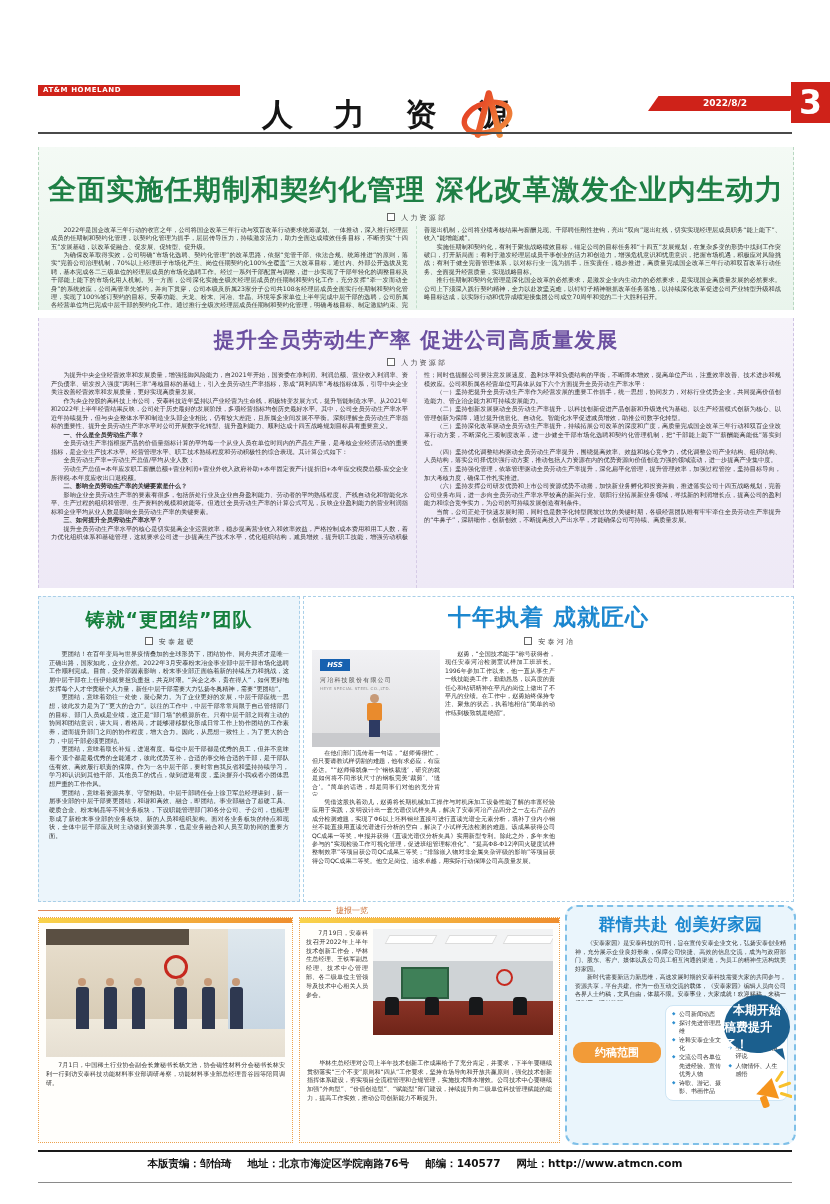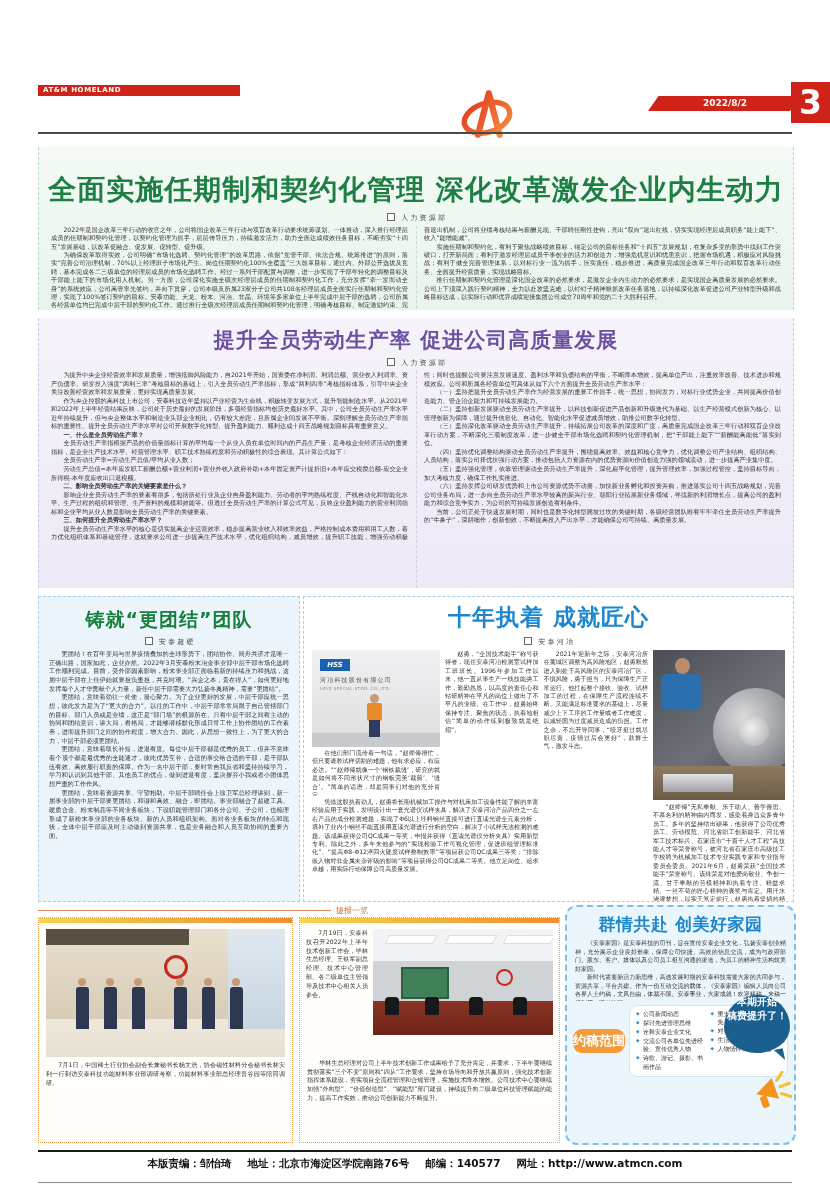--- a/index.html
+++ b/index.html
@@ -40,21 +40,21 @@
   .a2 .hl{color:#6b4fa0;font-size:21px;margin-top:8px;}
   .a2 .bodytxt{margin:2px 12px 0;height:222px;font-size:6.2px;line-height:1.38;color:#333;}
   .a2 .cols2{column-rule:1px dashed #d6cbe6;}
   
   .a3{left:38px;top:596px;width:260px;height:304px;background:#ecf5fb;border:1px dashed #a9cfe8;}
   .a3 .hl{color:#15803d;font-size:19px;margin-top:10px;}
   .a3 .bodytxt{margin:3px 10px 0;height:245px;font-size:6.2px;line-height:1.4;color:#333;}
   
   .a4{left:303px;top:596px;width:489px;height:304px;background:#fff;border:1px dashed #a9cfe8;}
   .a4 .hl{color:#1c87cf;font-size:23px;margin-top:5px;}
-  .a4-cols{display:flex;gap:5px;margin:2px 8px 0;height:252px;}
+  .a4-cols{display:flex;gap:5px;margin:2px 8px 0;height:252px;flex-direction:column;}
   .a4 .t{font-size:6.1px;line-height:1.38;text-align:justify;overflow:hidden;color:#333;}
   .a4 .t p{margin:0;text-indent:2em;}
   .a4-left{width:243px;display:flex;flex-direction:column;}
   .a4-left-top{display:flex;gap:5px;height:146px;}
   .a4-photocol{width:128px;display:flex;flex-direction:column;}
   .a4-intro{flex:1;}
   .a4-wide{height:104px;margin-top:2px;}
   .a4-mid{width:112px;display:flex;flex-direction:column;}
   .a4-midtext{height:158px;}
   .a4-right{width:132px;display:flex;flex-direction:column;}
@@ -116,47 +116,48 @@
   .bcap p{margin:0;text-indent:2em;}
   .bcap1{margin:2px 7px 0;font-size:6.1px;line-height:1.45;text-align:justify;color:#333;overflow:hidden;height:78px;}
   .bcap1 p{margin:0;text-indent:2em;}
   
   .home{position:absolute;left:565px;top:905px;width:227px;height:236px;background:#eaf5fc;
         border:2px dashed #7fc0e8;border-radius:12px;overflow:visible;}
   .home .hl{color:#1c87cf;font-size:17px;margin-top:6px;letter-spacing:.5px;}
   .home .intro{margin:3px 8px 0;font-size:6px;line-height:1.42;text-align:justify;color:#333;overflow:hidden;height:62px;}
   .home .intro p{margin:0;text-indent:2em;}
   .hrow{display:flex;align-items:stretch;margin:4px 6px 0;gap:4px;}
-  .pill{align-self:center;background:#f29b38;color:#fff;border-radius:9px;font-size:13px;
-        padding:3px 0;white-space:nowrap;font-weight:bold;}
+  .pill{align-self:center;background:#f29b38;color:#fff;border-radius:9px;font-size:11px;
+        padding:3px 22px;white-space:nowrap;font-weight:bold;}
   .panel{flex:1;background:#fff;border:1px solid #cfe6f5;border-radius:8px;padding:4px 6px;min-width:0;}
   .blist p{margin:0 0 1px;font-size:6px;line-height:1.35;color:#333;position:relative;padding-left:7px;text-align:left;}
   .blist p::before{content:"◆";position:absolute;left:0;top:1px;font-size:4.5px;color:#2e8fd0;}
   .scopecols{display:flex;gap:4px;}
   .scopecols .blist{flex:1;min-width:0;}
   .bubble{position:absolute;right:4px;top:88px;width:66px;height:58px;background:#1b5f8e;color:#fff;
         border-radius:52% 48% 50% 50%/55% 55% 45% 45%;display:flex;flex-direction:column;
-        align-items:center;justify-content:flex-start;font-size:10px;font-weight:bold;z-index:3;}
+        align-items:center;justify-content:flex-end;font-size:12px;font-weight:bold;z-index:3;}
   .bubble::after{content:"";position:absolute;right:6px;bottom:-8px;width:0;height:0;
         border-left:9px solid transparent;border-top:12px solid #1b5f8e;transform:rotate(-12deg);}
   .mega{position:absolute;right:2px;bottom:28px;z-index:3;}
   
   .foot-rule1{position:absolute;left:38px;top:1150px;width:754px;height:2px;background:#1a1a1a;}
   .foot-rule2{position:absolute;left:38px;top:1182px;width:754px;height:1px;background:#8a8a8a;}
   .footer{position:absolute;left:38px;top:1157px;width:754px;display:flex;justify-content:center;
         gap:16px;font-size:10.5px;font-weight:bold;color:#111;white-space:nowrap;text-align:right;}
 </style>
 </head>
 <body>
 
 <div class="page">
 
   <div class="brand-strip">
     <span>AT&amp;M HOMELAND</span>
   </div>
+  <div class="masthead">人 力 资 源</div>
   <div class="logo">
     <svg width="54" height="54" viewBox="0 0 60 60">
       <defs>
         <linearGradient id="lg" x1="0" y1="0" x2="1" y2="1">
           <stop offset="0" stop-color="#e43c22"></stop>
             <stop offset="1" stop-color="#f08a3c"></stop>
         </linearGradient>
       </defs>
       <ellipse cx="30" cy="33" rx="26" ry="16" fill="none" stroke="url(#lg)" stroke-width="6" transform="rotate(-18 30 33)"></ellipse>
       <path d="M20 52 L32 6 L44 52" fill="none" stroke="url(#lg)" stroke-width="7" stroke-linecap="round" stroke-linejoin="round"></path>

